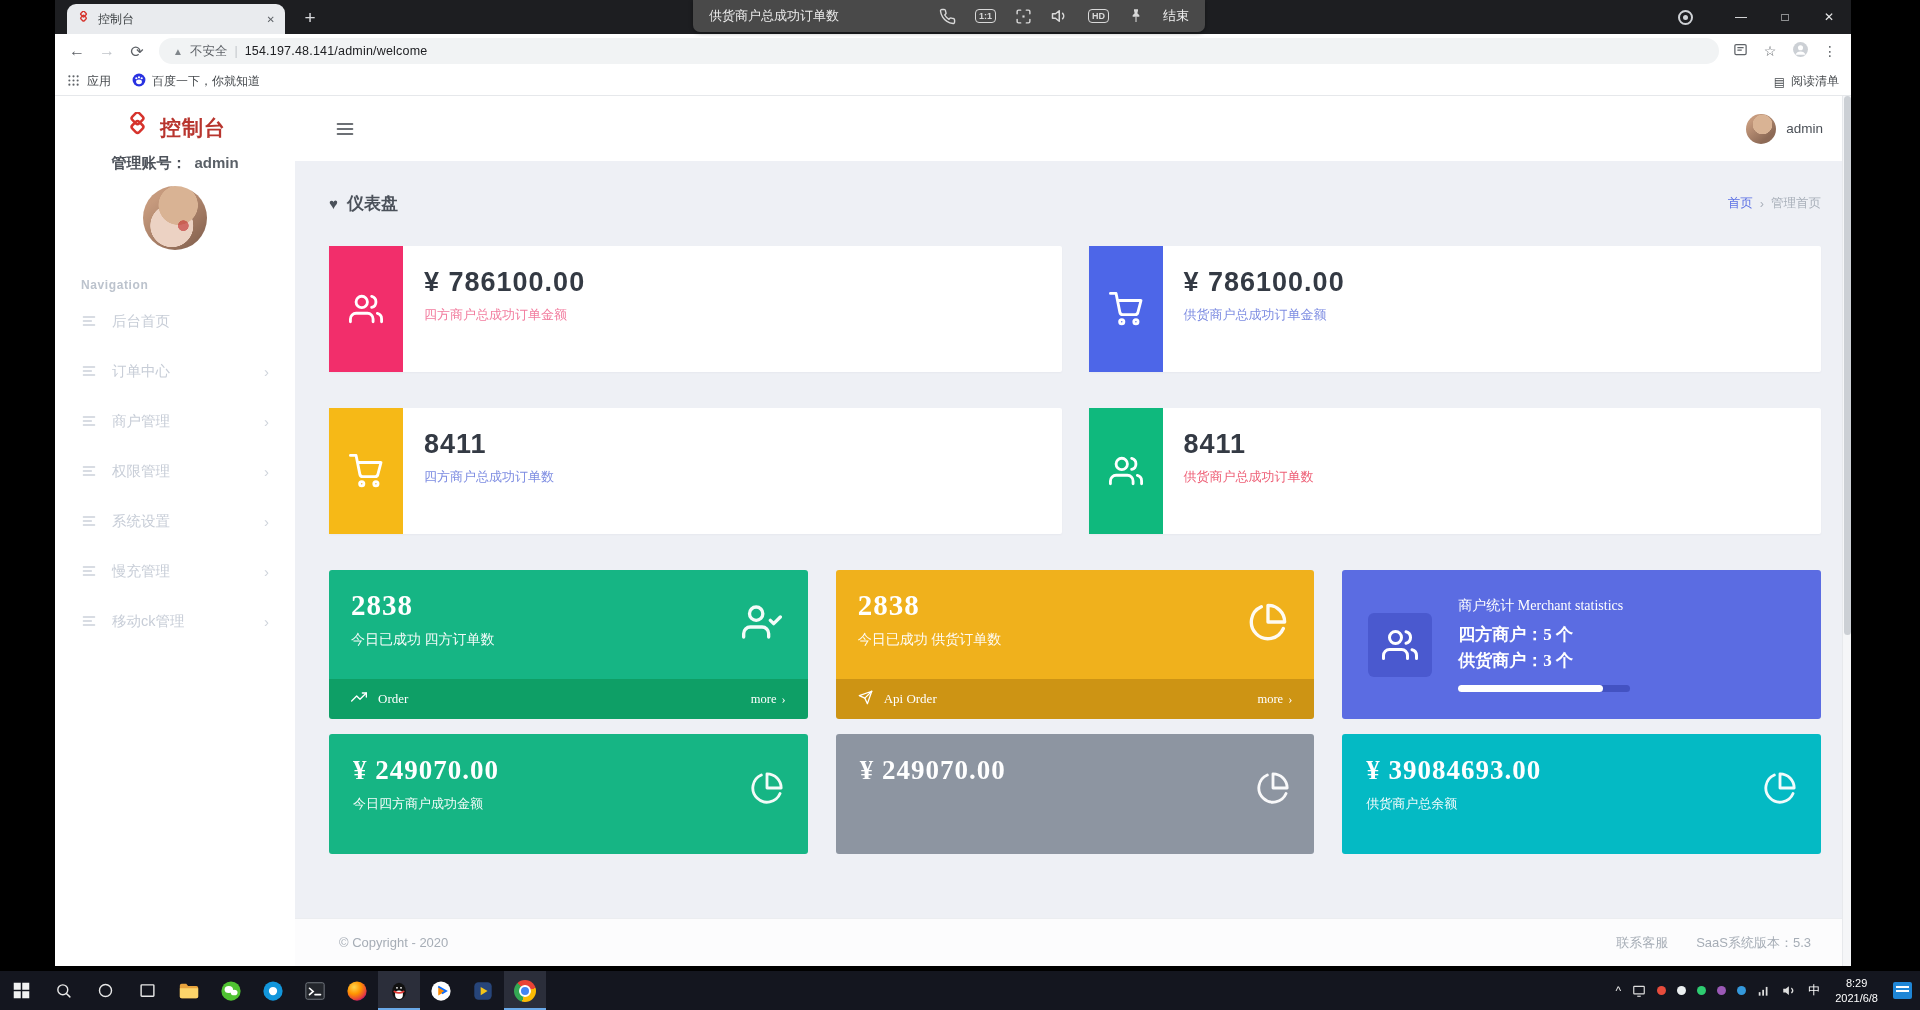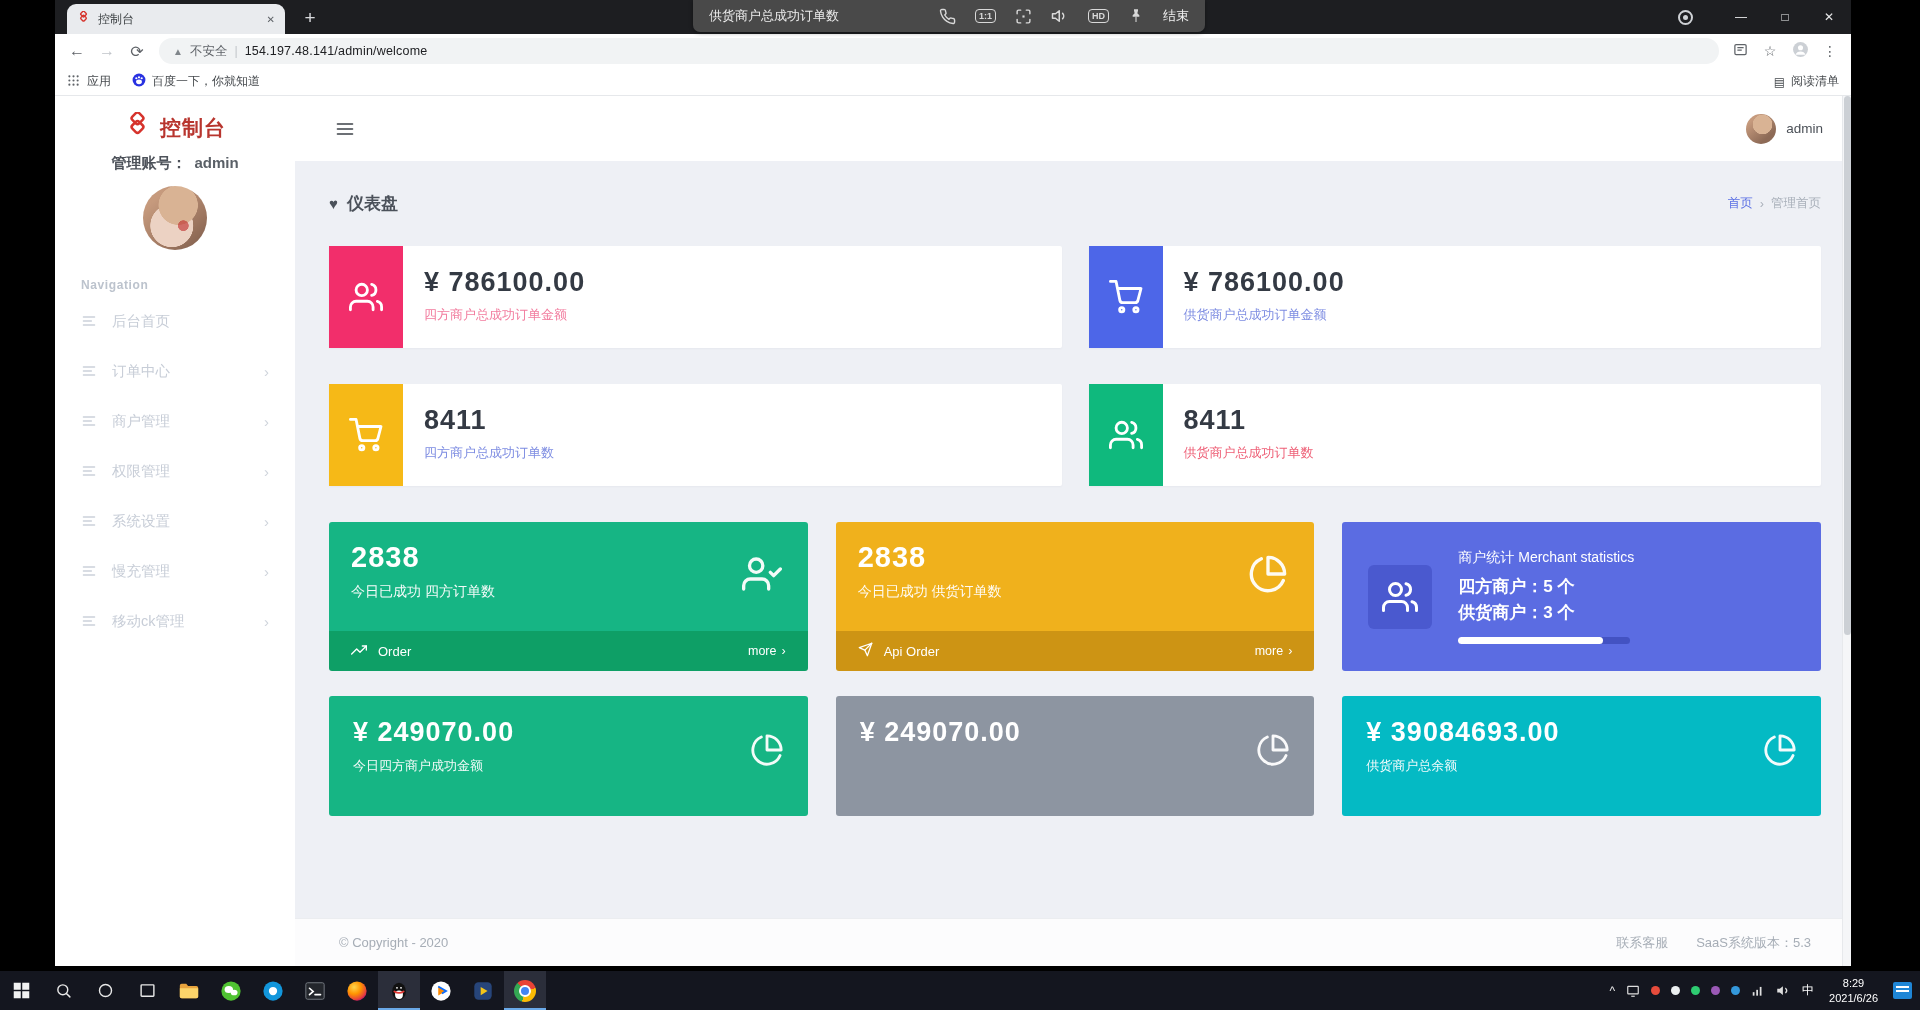--- a/index.html
+++ b/index.html
@@ -79,31 +79,31 @@
   .user-name{ font-size:13.5px; color:#4b5057; }
 
   .content{ flex:1; padding:31px 30px 0 34px; }
   .page-head{ display:flex; align-items:center; margin-bottom:31px; }
   .page-title{ display:flex; align-items:center; gap:9px; font-size:17px; font-weight:bold; color:#4b515a; }
   .heart{ font-size:15px; color:#4b515a; }
   .breadcrumb{ margin-left:auto; font-size:12.5px; color:#a9b0ba; display:flex; gap:7px; align-items:center; }
   .bc-home{ color:#5a6fe4; cursor:pointer; }
 
   .grid2{ display:grid; grid-template-columns:1fr 1fr; gap:36px 27px; margin-bottom:36px; }
-  .stat-card{ background:#fff; height:102px; display:flex; border-radius:2px;
+  .stat-card{ background:#fff; height:126px; display:flex; border-radius:2px;
     box-shadow:0 1px 2px rgba(40,50,70,.04); }
   .stat-ico{ width:74px; display:flex; align-items:center; justify-content:center; color:#fff; flex-shrink:0; }
   .bg-pink{ background:#f22e6b; } .bg-blue{ background:#4d66e8; }
   .bg-yellow{ background:#f6b917; } .bg-green{ background:#0fb97d; }
   .stat-body{ padding:21px 0 0 21px; }
   .stat-value{ font-size:27px; font-weight:bold; color:#343a44; letter-spacing:1px; }
   .stat-label{ font-size:13px; margin-top:8px; }
   .lab-pink{ color:#f27c9e; } .lab-blue{ color:#7d8ce2; } .lab-red{ color:#ee6077; }
 
-  .grid3{ display:grid; grid-template-columns:repeat(3,1fr); gap:28px; margin-bottom:25px; }
+  .grid3{ display:grid; grid-template-columns:repeat(3,1fr); gap:28px; margin-bottom:15px;font-family:Liberation Serif, serif; }
   .action-card{ border-radius:3px; overflow:hidden; color:#fff; height:149px;
     display:flex; flex-direction:column; }
   .ac-body{ flex:1; padding:19px 22px; position:relative; }
   .ac-value{ font-size:29px; font-weight:bold; letter-spacing:1px; }
   .ac-label{ font-size:14px; margin-top:9px; opacity:.95; }
   .ac-icon{ position:absolute; right:26px; top:32px; opacity:.95; }
   .ac-footer{ height:40px; display:flex; align-items:center; padding:0 22px; font-size:13px; gap:11px; cursor:pointer; }
   .more{ margin-left:auto; display:flex; align-items:center; gap:5px; font-size:12.5px;text-align:right; }
   .card-green .ac-body{ background:#16b584; } .card-green .ac-footer{ background:#0e9f66; }
   .card-yellow .ac-body{ background:#f0b11c; } .card-yellow .ac-footer{ background:#cd9414; }
@@ -683,19 +683,19 @@
       </span>
       <span class="tray-ico">
         <svg width="15" height="15" viewBox="0 0 24 24" fill="#dedede">
             <path d="M11 5L6 9H2v6h4l5 4z"></path>
             <path d="M15.5 8.5a5 5 0 0 1 0 7" stroke="#dedede" stroke-width="2" fill="none" stroke-linecap="round"></path>
           </svg>
       </span>
       <span class="lang">中</span>
       <span class="clock">
         <div>8:29</div>
-        <div>2021/6/26</div>
+        <div>2021/6/8</div>
       </span>
       <span class="action-center"></span>
     </div>
   </div>
 
 </div>
 
 </body></html>

